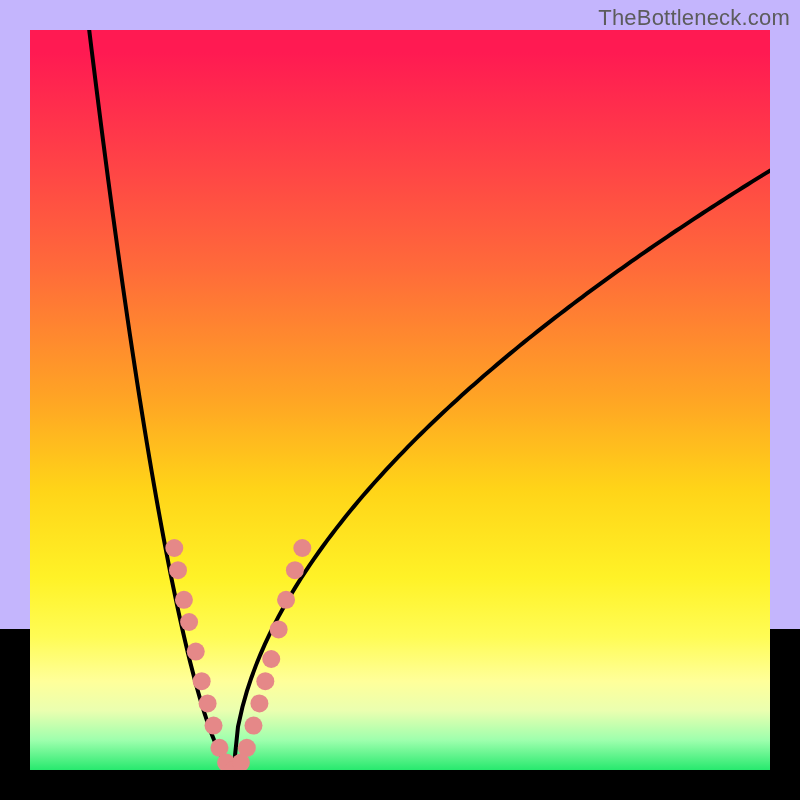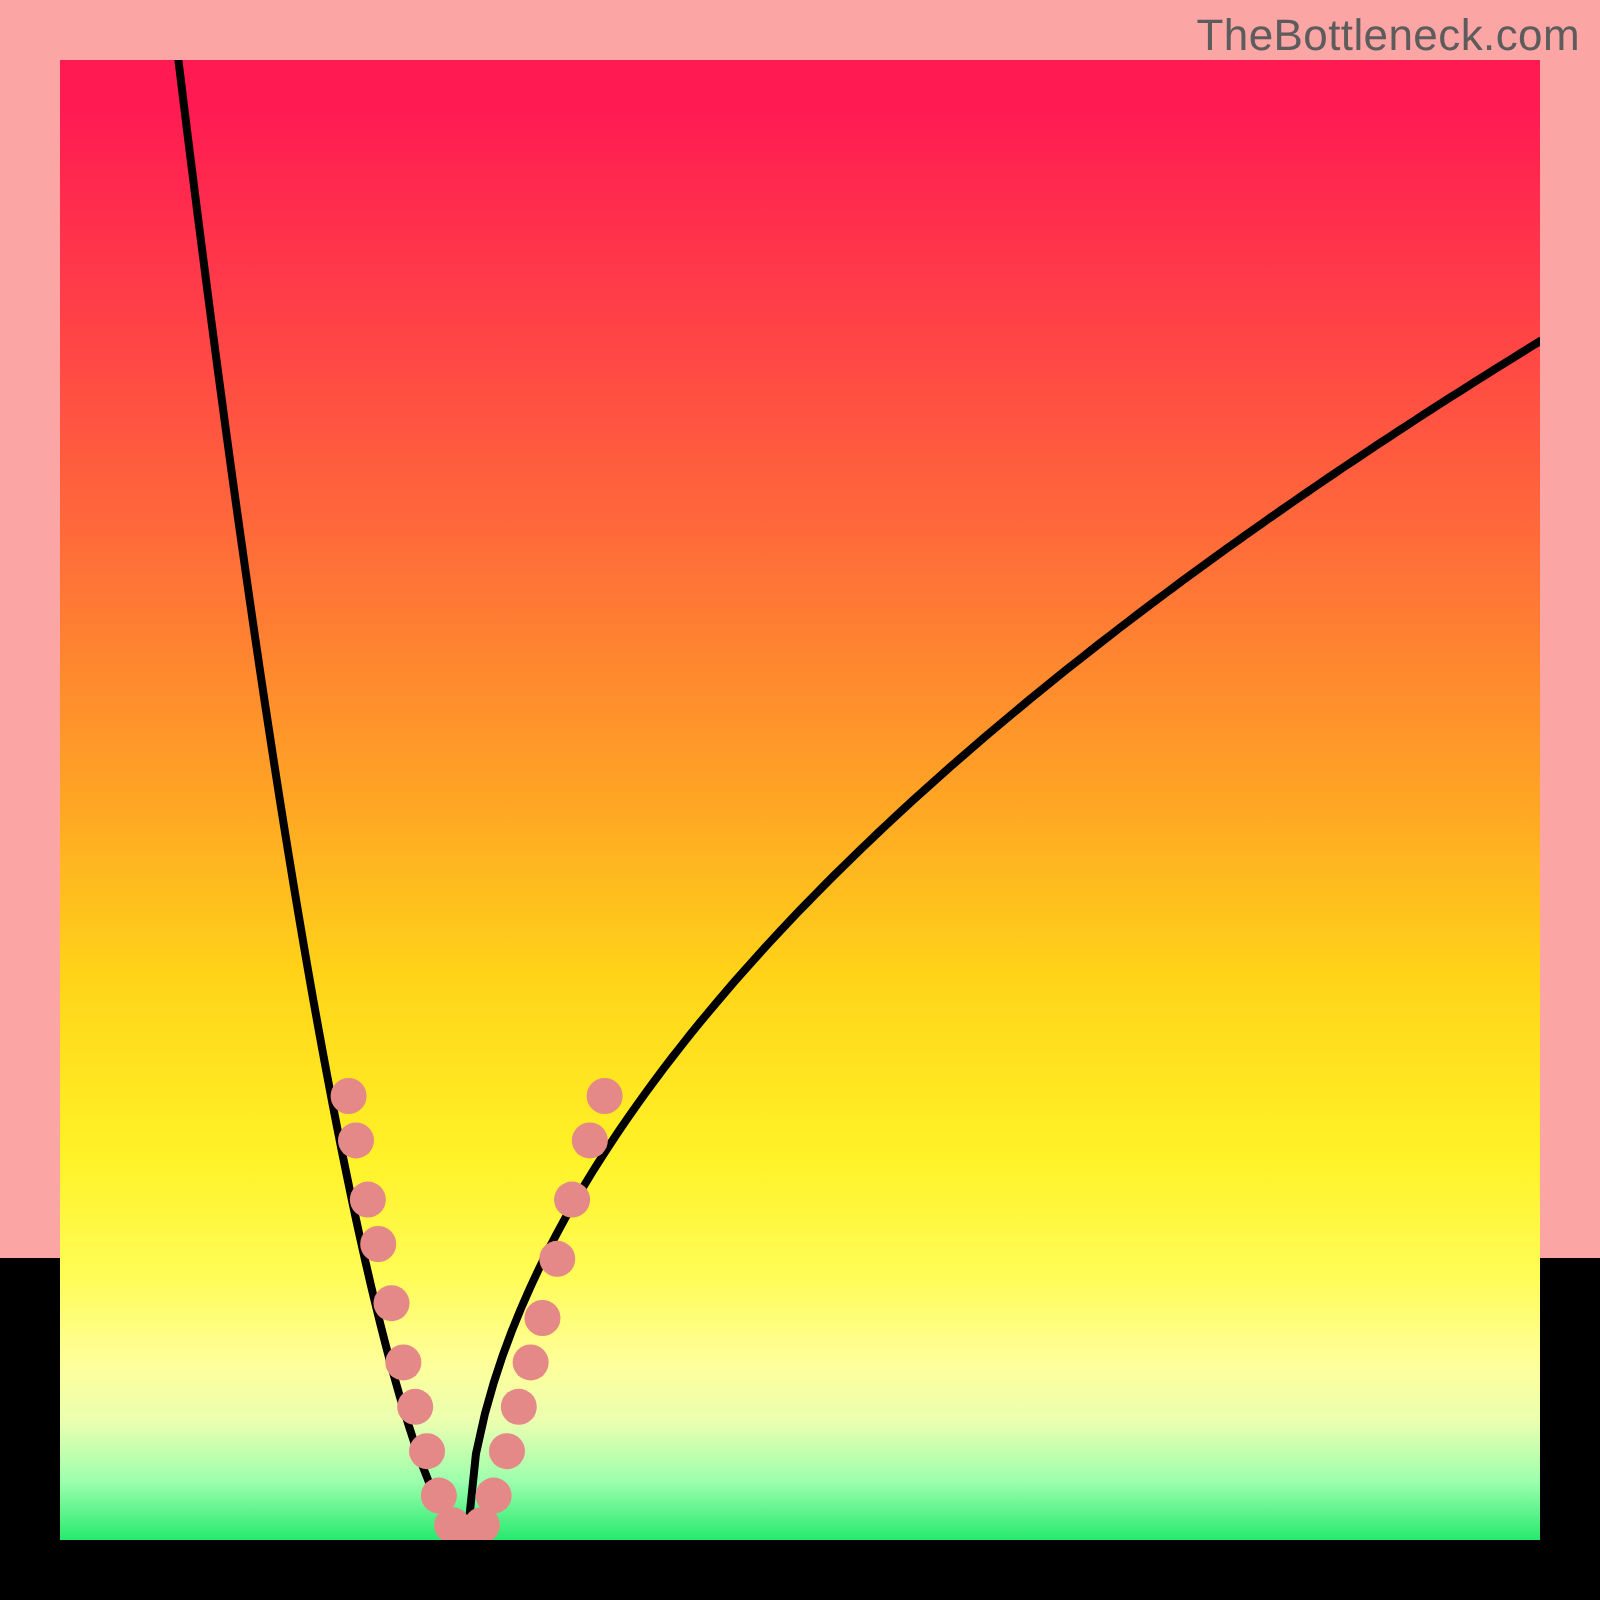--- a/index.html
+++ b/index.html
@@ -10,21 +10,21 @@
     background: #000;
     overflow: hidden;
     font-family: Arial, Helvetica, sans-serif;
   }
   .frame {
     position: absolute;
     left: 0;
     top: 0;
     width: 800px;
     height: 629px;
-    background: #fca5a5;
+    background: #c4b5fd;
   }
   .plot-area {
     position: absolute;
     left: 30px;
     top: 30px;
     width: 740px;
     height: 740px;
     overflow: hidden;
   }
   .gradient {

